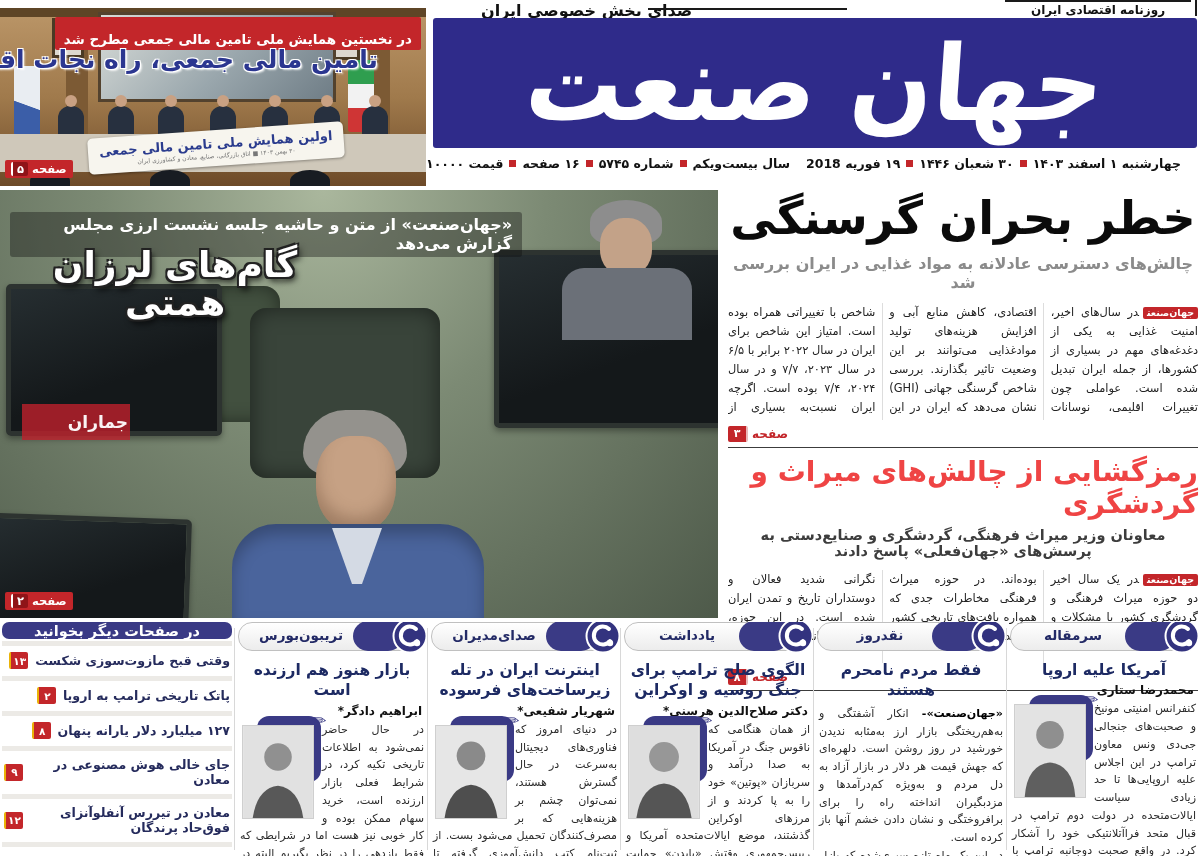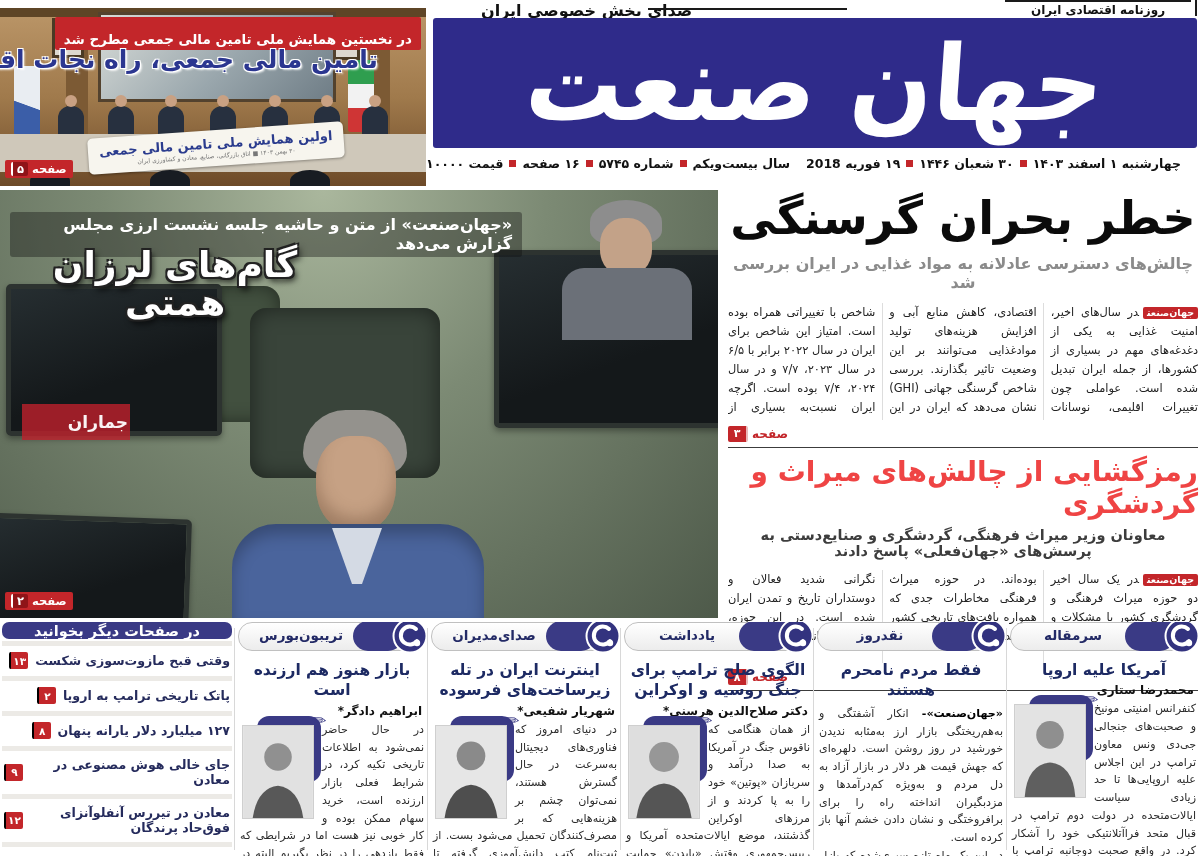--- a/index.html
+++ b/index.html
@@ -140,21 +140,21 @@
   
   .sidebar{position:absolute;left:2px;top:622px;width:230px;height:234px;overflow:hidden;}
   .sb-head{height:17px;background:#3a3a85;border-radius:7px;color:#fff;display:flex;align-items:center;
            justify-content:center;font-size:14.5px;font-weight:bold;direction:rtl;}
   .sb-item{display:flex;direction:rtl;align-items:center;padding:6px 2px 5px;border-top:5px solid #eceae6;
            margin-top:2px;background:#fff;}
   .sb-item:first-of-type{margin-top:6px;}
   .sb-text{font-size:12.6px;font-weight:bold;color:#252b5c;line-height:1.2;}
   .sb-num{flex:none;width:17px;height:17px;background:#c3262a;color:#fff;font-size:10.5px;font-weight:bold;
           display:inline-flex;align-items:center;justify-content:center;border-radius:2px;
-          margin-right:7px;border-left:2px solid #000000;}
+          margin-right:7px;border-left:2px solid #eab308;}
 </style>
 </head>
 <body>
 
 <div class="page">
 
   <div class="masthead">
     <div class="mh-top">
       <span class="tagline-center">صدای بخش خصوصی ایران</span>
       <span class="mh-rule1"></span>

